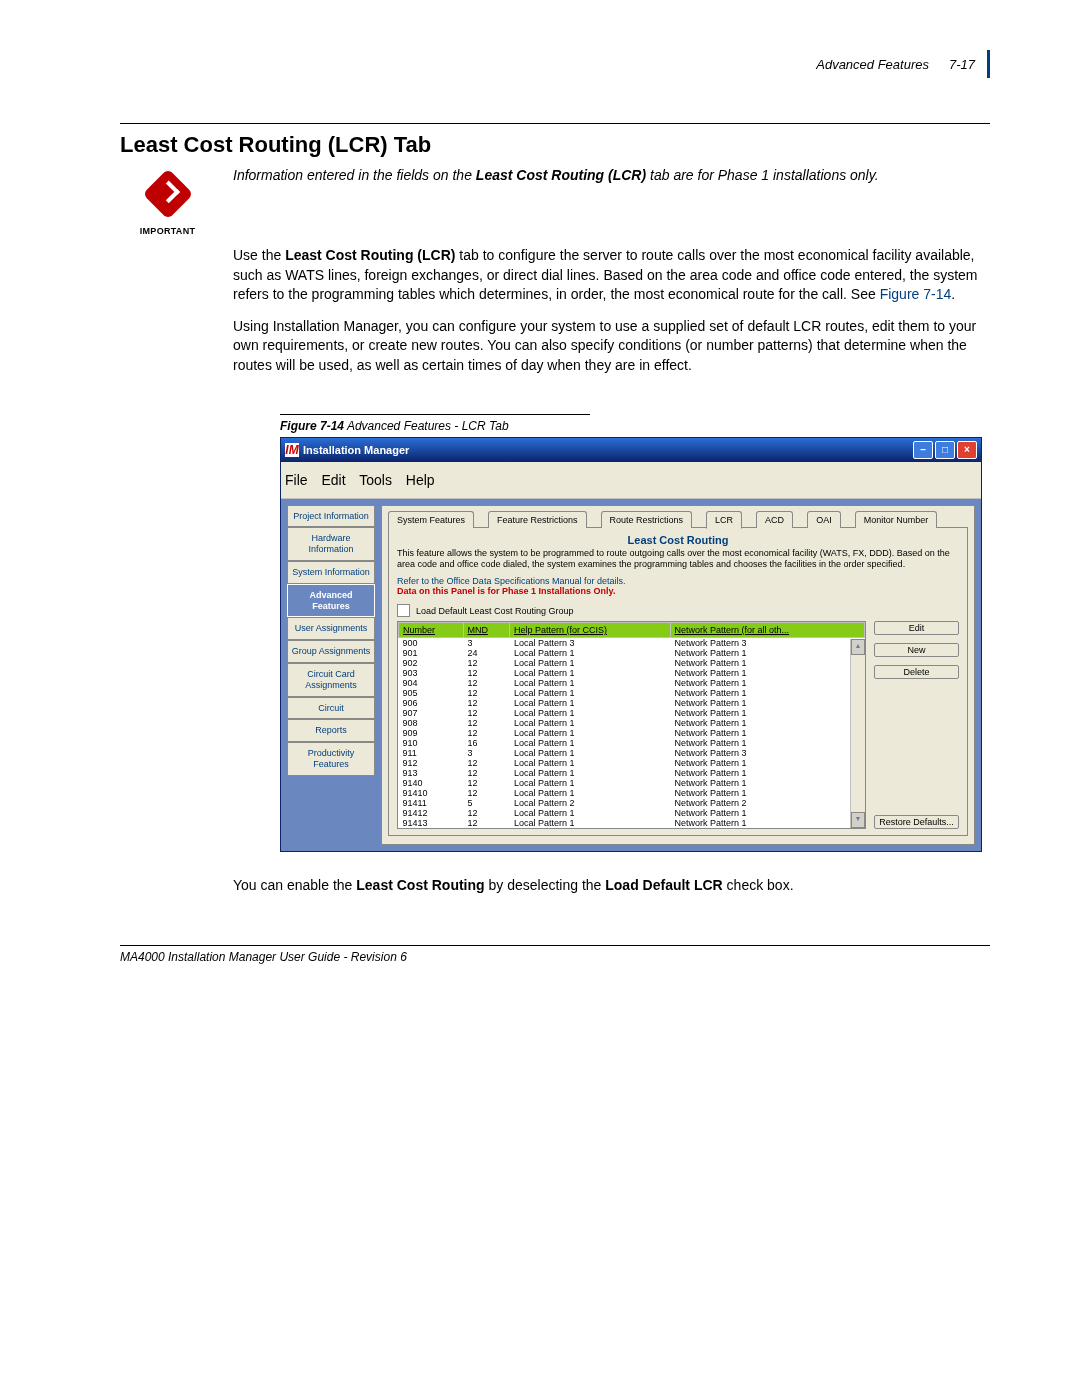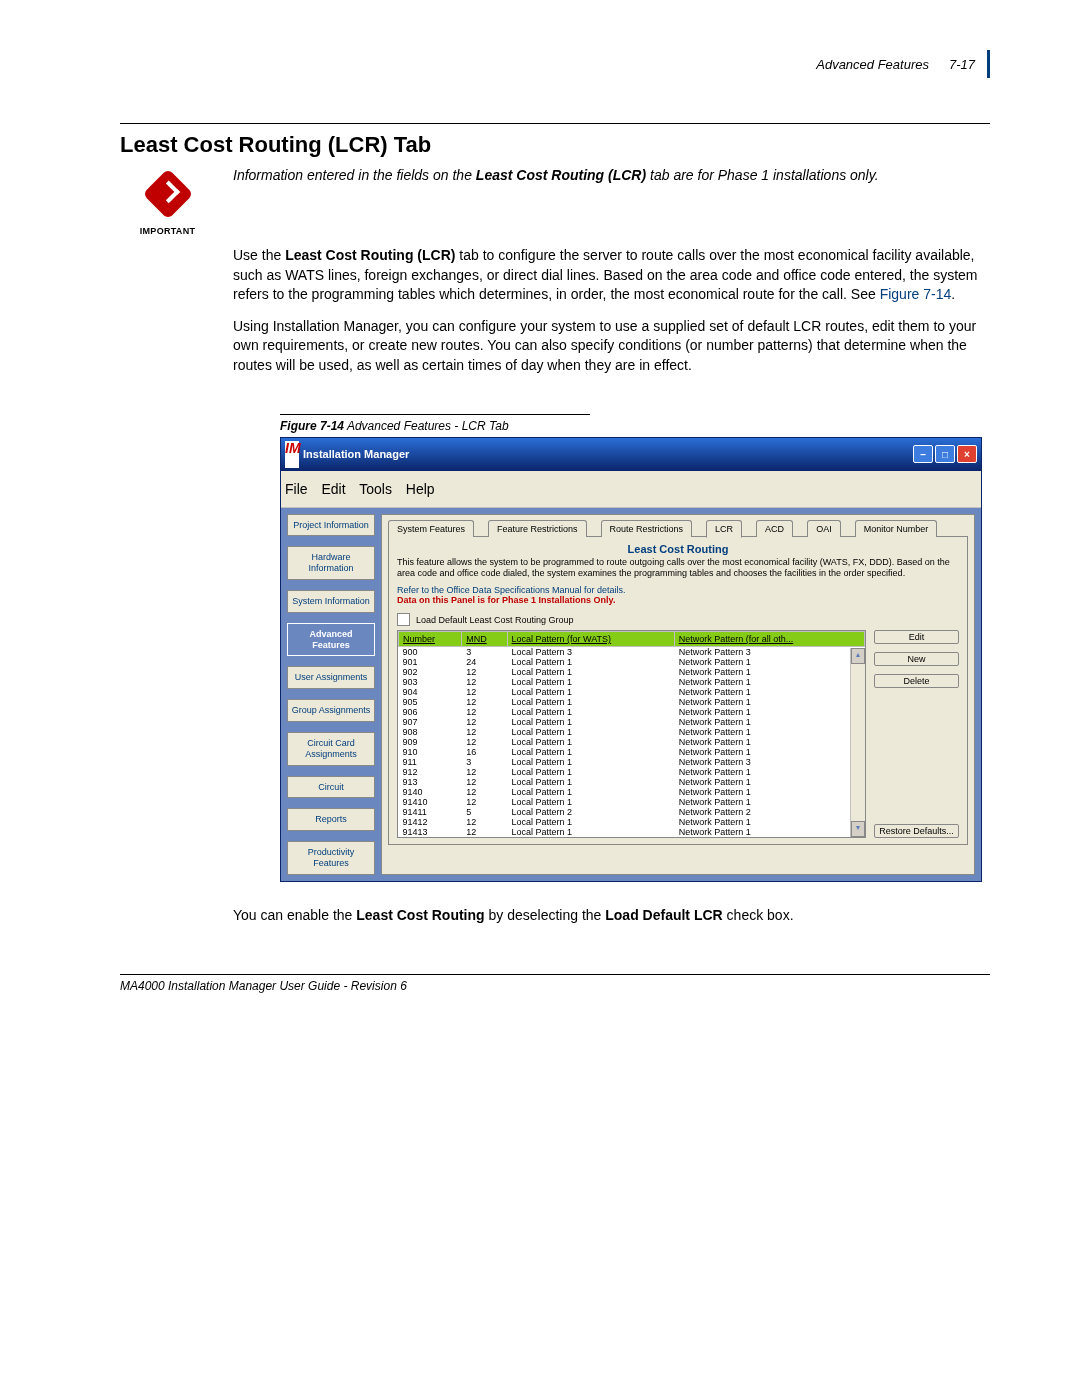--- a/index.html
+++ b/index.html
@@ -118,24 +118,24 @@
     font-size: 11px;
     font-weight: bold;
   }
   .titlebar .left {
     display: flex;
     align-items: center;
     gap: 4px;
   }
   .titlebar .icon {
     width: 14px;
-    height: 27px;
+    height: 14px;
     background: #fff;
     color: #c00;
-    font-size: 14px;
+    font-size: 12px;
     font-weight: bold;
     text-align: center;
     line-height: 14px;
     font-style: italic;
   }
   .winbtns {
     display: flex;
     gap: 2px;
   }
   .winbtns span {
@@ -165,21 +165,21 @@
   .win-body {
     display: flex;
     padding: 6px;
     gap: 6px;
     background: #6a87c0;
   }
   .sidebar {
     width: 88px;
     display: flex;
     flex-direction: column;
-    gap: 10px;
+    gap: 0;
   }
   .sidebar .nav {
     background: #ece9d8;
     border: 1px solid #888;
     font-size: 9px;
     text-align: center;
     padding: 5px 2px;
     line-height: 1.2;
     color: #003e7e;
   }
@@ -428,21 +428,21 @@
           <span class="cb"></span>
           <span>Load Default Least Cost Routing Group</span>
         </div>
         <div class="grid-wrap">
           <div class="grid">
             <table>
               <thead>
                   <tr id="gridhead">
                     <th>Number</th>
                     <th>MND</th>
-                    <th>Local Pattern (for WATS)</th>
+                    <th>Help Pattern (for CCIS)</th>
                     <th>Network Pattern (for all oth...</th>
                   </tr>
                 </thead>
               <tbody id="gridbody">
                   <tr>
                     <td>900</td>
                     <td>3</td>
                     <td>Local Pattern 3</td>
                     <td>Network Pattern 3</td>
                   </tr>

